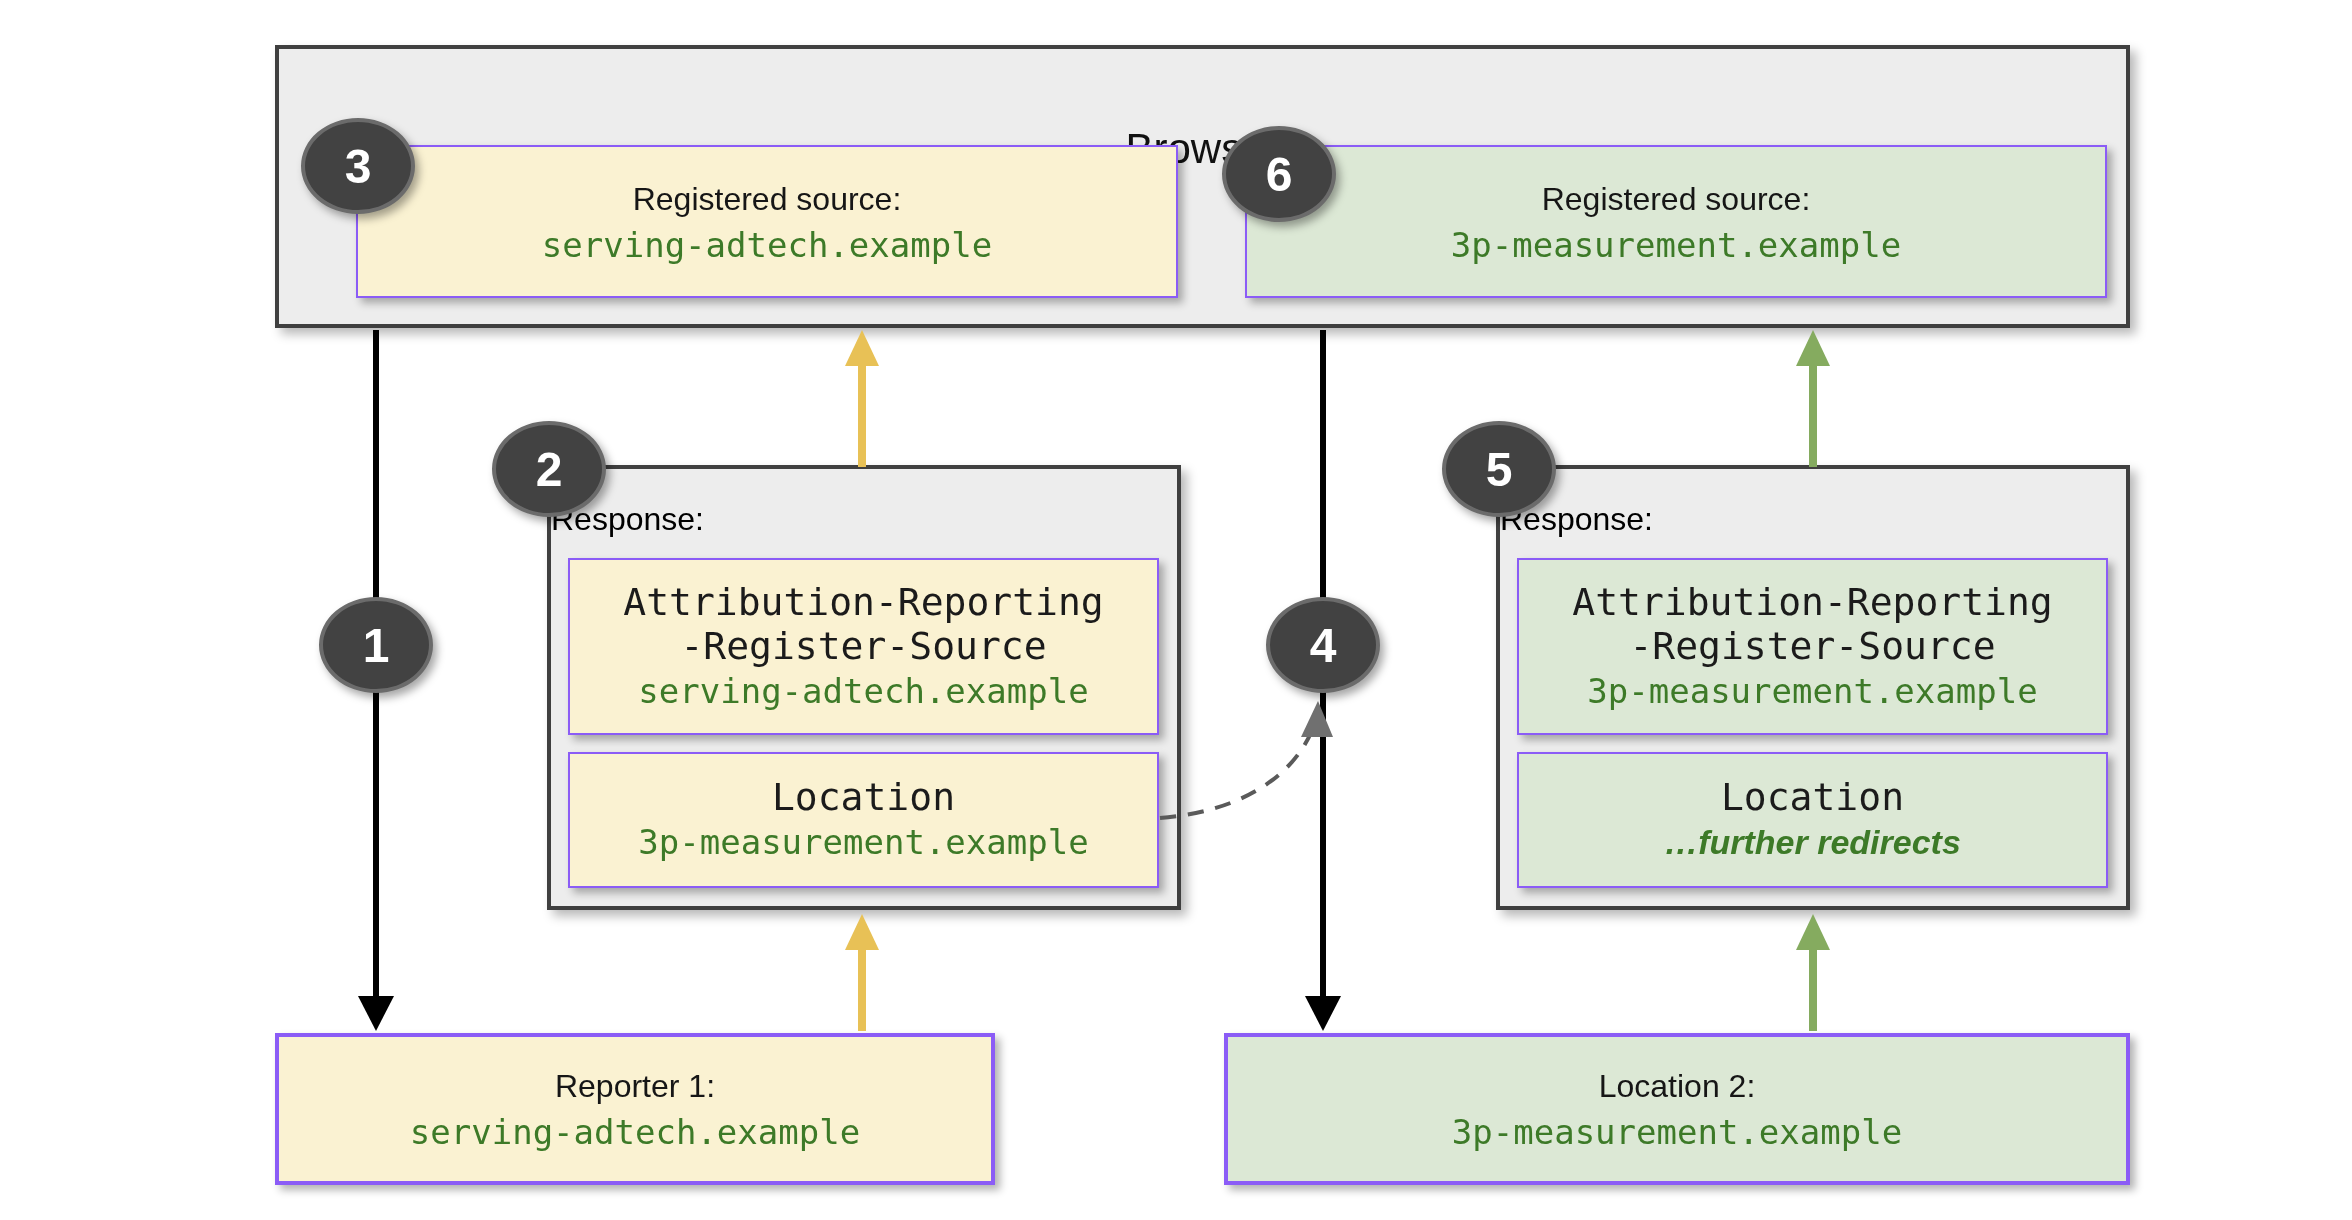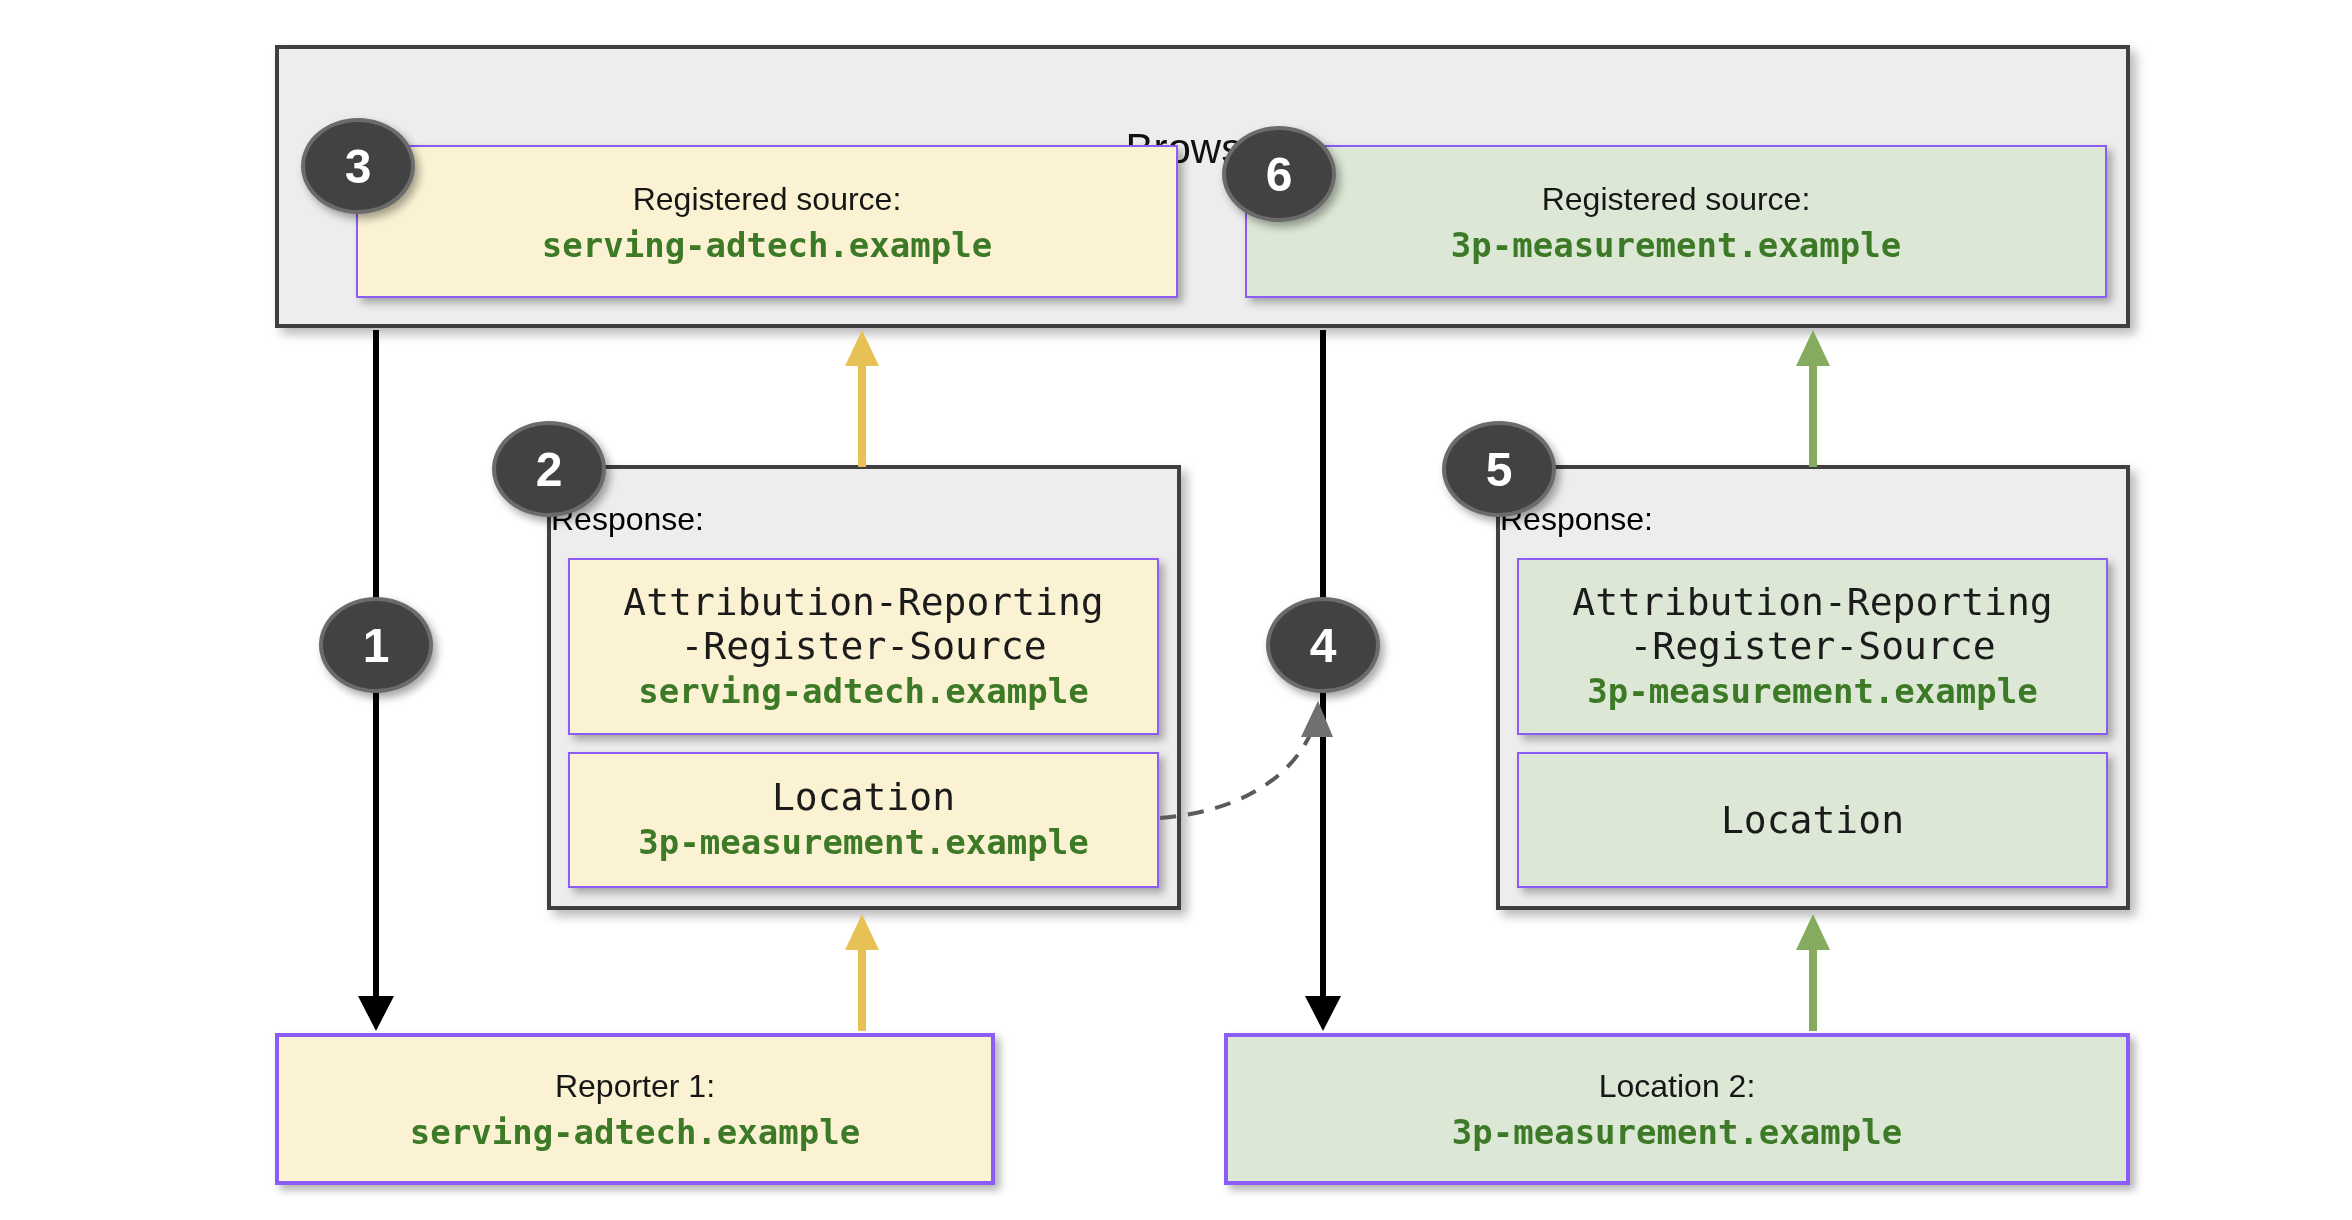--- a/index.html
+++ b/index.html
@@ -32,21 +32,21 @@
     align-items: center;
     justify-content: center;
     text-align: center;
   }
   .chip.yellow { background: #faf2d2; }
   .chip.green  { background: #dce8d5; }
 
   .label-sans  { font-size: 32px; line-height: 46px; color: #161616; }
   .mono        { font-family: "DejaVu Sans Mono", "Liberation Mono", monospace; }
   .mono-dark   { font-size: 38px; line-height: 44px; color: #1b1b1b; text-align: center; }
-  .mono-green  { font-size: 34px; line-height: 46px; color: #3d7a28; font-weight: bold; }
+  .mono-green  { font-size: 34px; line-height: 46px; color: #3d7a28; font-weight: normal; }
   .redirects   { font-size: 34px; line-height: 46px; color: #3d7a28; font-weight: bold; font-style: italic; font-family: "Liberation Sans", sans-serif; }
 
   .browser-title {
     position: absolute;
     left: 0; right: 0;
     top: 76px;
     text-align: center;
     font-size: 42px;
     color: #111111;
   }
@@ -121,20 +121,21 @@
   <div class="panel" style="left:1496px; top:465px; width:634px; height:445px;">
     <div class="response-title">Response:</div>
   </div>
   <div class="chip green" style="left:1517px; top:558px; width:591px; height:177px;">
     <div class="mono mono-dark">Attribution-Reporting</div>
     <div class="mono mono-dark">-Register-Source</div>
     <div class="mono mono-green">3p-measurement.example</div>
   </div>
   <div class="chip green" style="left:1517px; top:752px; width:591px; height:136px;">
     <div class="mono mono-dark">Location</div>
+    <div class="redirects">…further redirects</div>
   </div>
 
   <div class="chip yellow" style="left:275px; top:1033px; width:720px; height:152px; border-width:4px;">
     <div class="label-sans">Reporter 1:</div>
     <div class="mono mono-green">serving-adtech.example</div>
   </div>
 
   <div class="chip green" style="left:1224px; top:1033px; width:906px; height:152px; border-width:4px;">
     <div class="label-sans">Location 2:</div>
     <div class="mono mono-green">3p-measurement.example</div>

